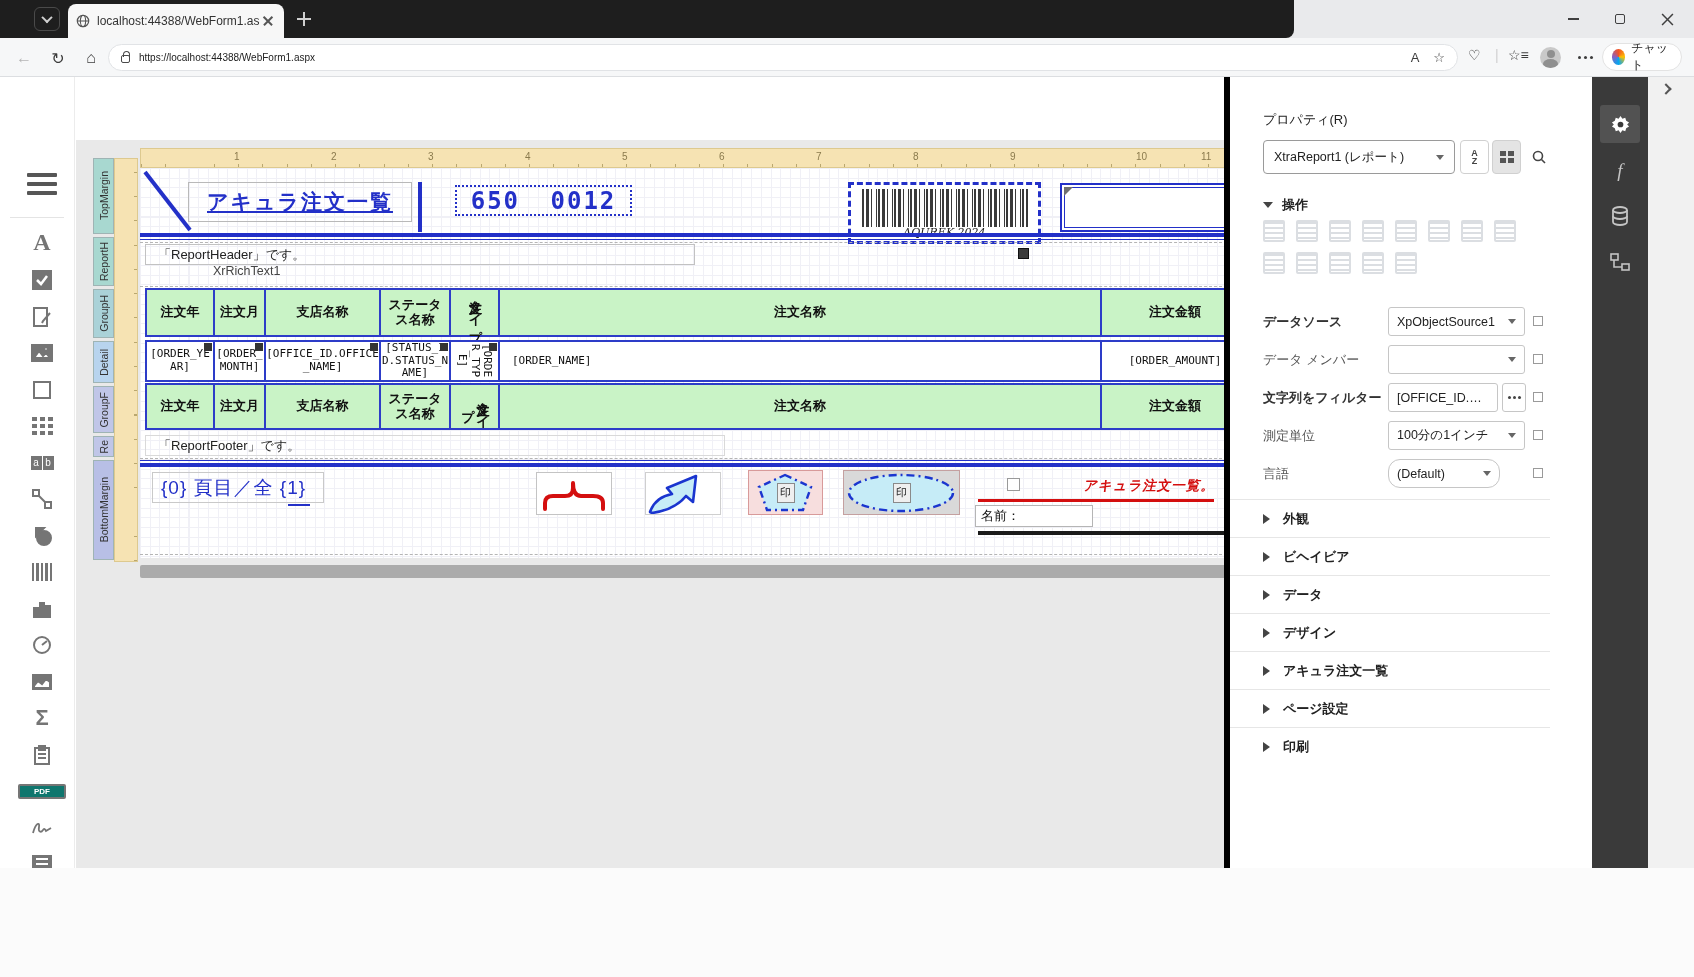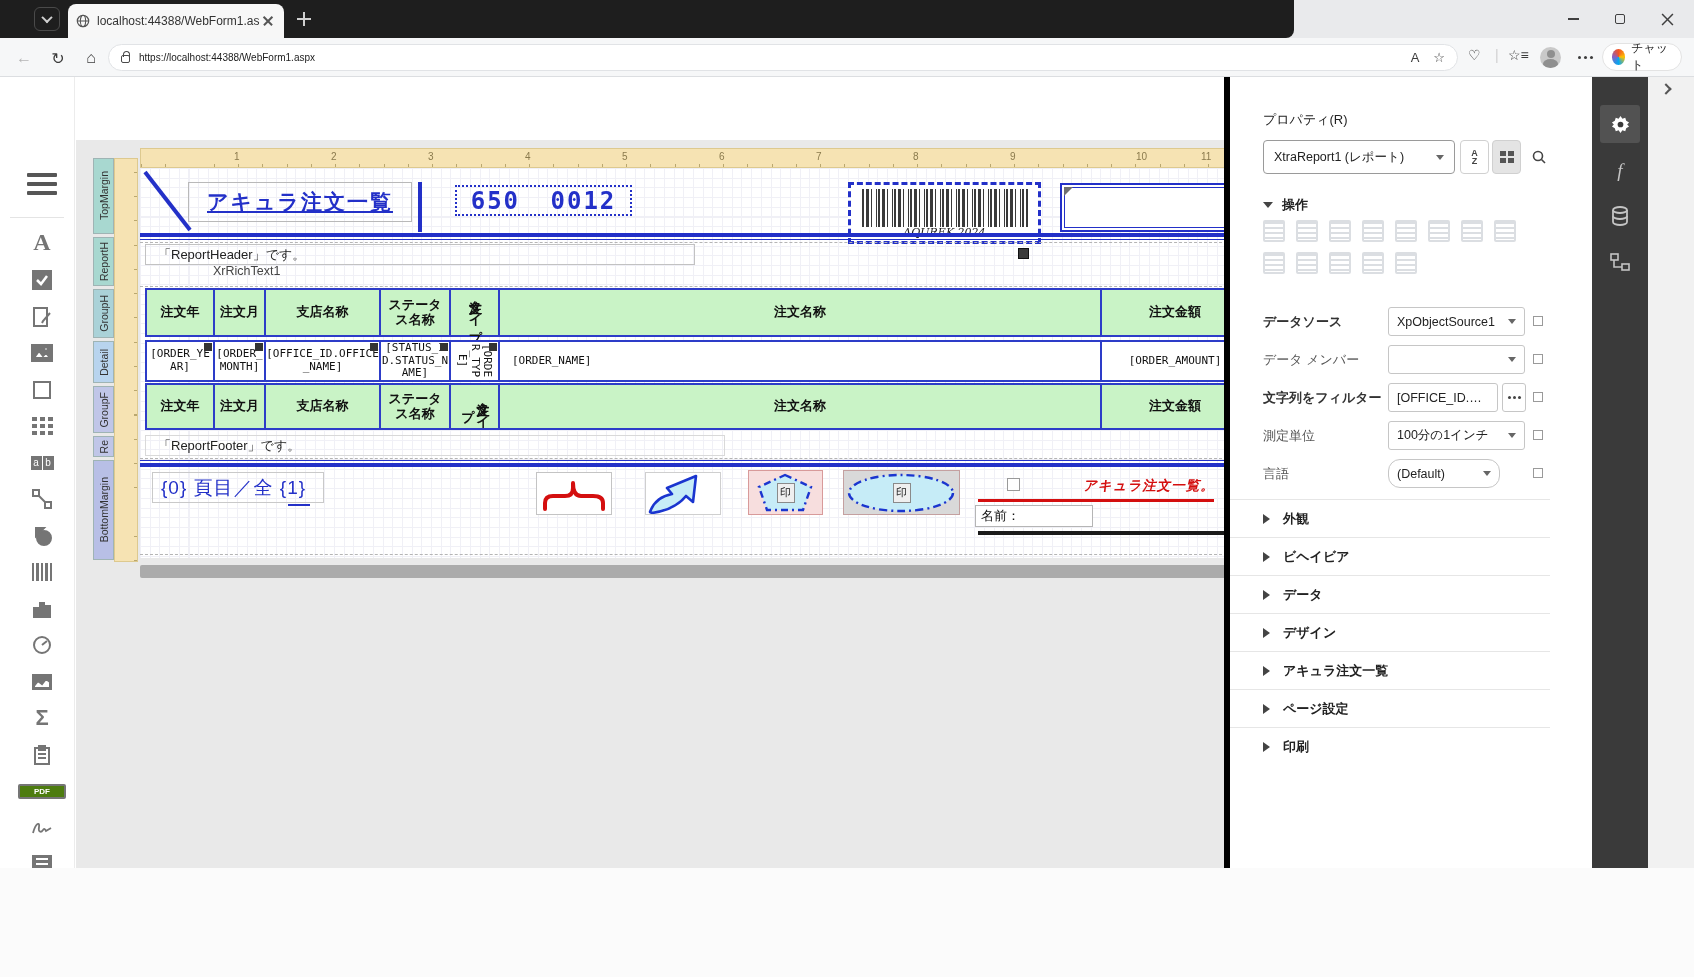--- a/index.html
+++ b/index.html
@@ -270,21 +270,21 @@
     <div class="tbx" style="top:624px;font-size:22px;font-weight:bold;">Σ</div>
     <div class="tbx" style="top:661px;">
         <svg width="18" height="20">
           <rect x="2" y="3" width="14" height="16" stroke="#757575" stroke-width="2" fill="none"></rect>
           <rect x="6" y="1" width="6" height="4" fill="#757575"></rect>
           <line x1="5" y1="9" x2="13" y2="9" stroke="#757575" stroke-width="2"></line>
           <line x1="5" y1="13" x2="13" y2="13" stroke="#757575" stroke-width="2"></line>
         </svg>
       </div>
     <div class="tbx" style="top:697px;">
-        <div style="border:2px solid #757575;border-radius:2px;padding:1px 14px;font-size:8px;font-weight:bold;color:#fff;background:#4d7c0f;">PDF</div>
+        <div style="border:2px solid #757575;border-radius:2px;padding:1px 14px;font-size:8px;font-weight:bold;color:#fff;background:#0f766e;">PDF</div>
       </div>
     <div class="tbx" style="top:734px;">
         <svg width="22" height="16">
           <path d="M2 13 C5 2 9 2 8 7 C7 12 10 13 12 10 C13 8 14 9 15 11 L20 8" stroke="#757575" stroke-width="1.8" fill="none"></path>
         </svg>
       </div>
     <div class="tbx" style="top:770px;">
         <svg width="20" height="18">
           <rect x="0" y="0" width="20" height="18" fill="#757575"></rect>
           <line x1="4" y1="4" x2="16" y2="4" stroke="#fff" stroke-width="2"></line>

